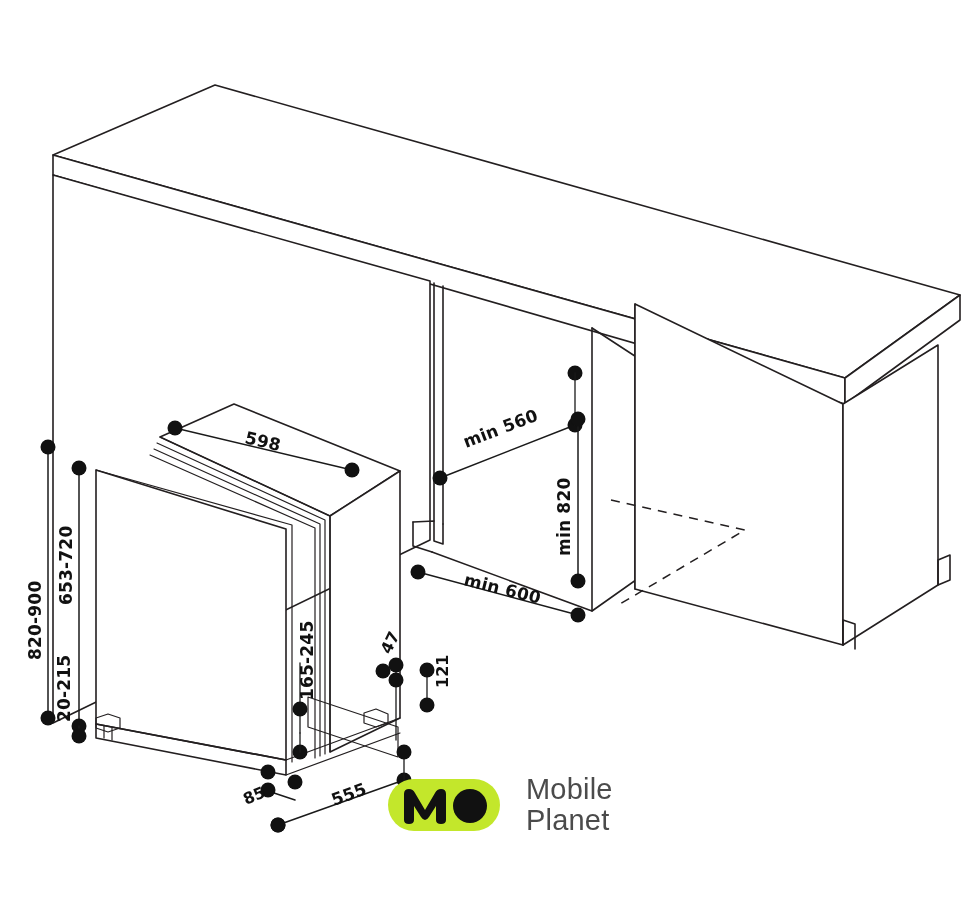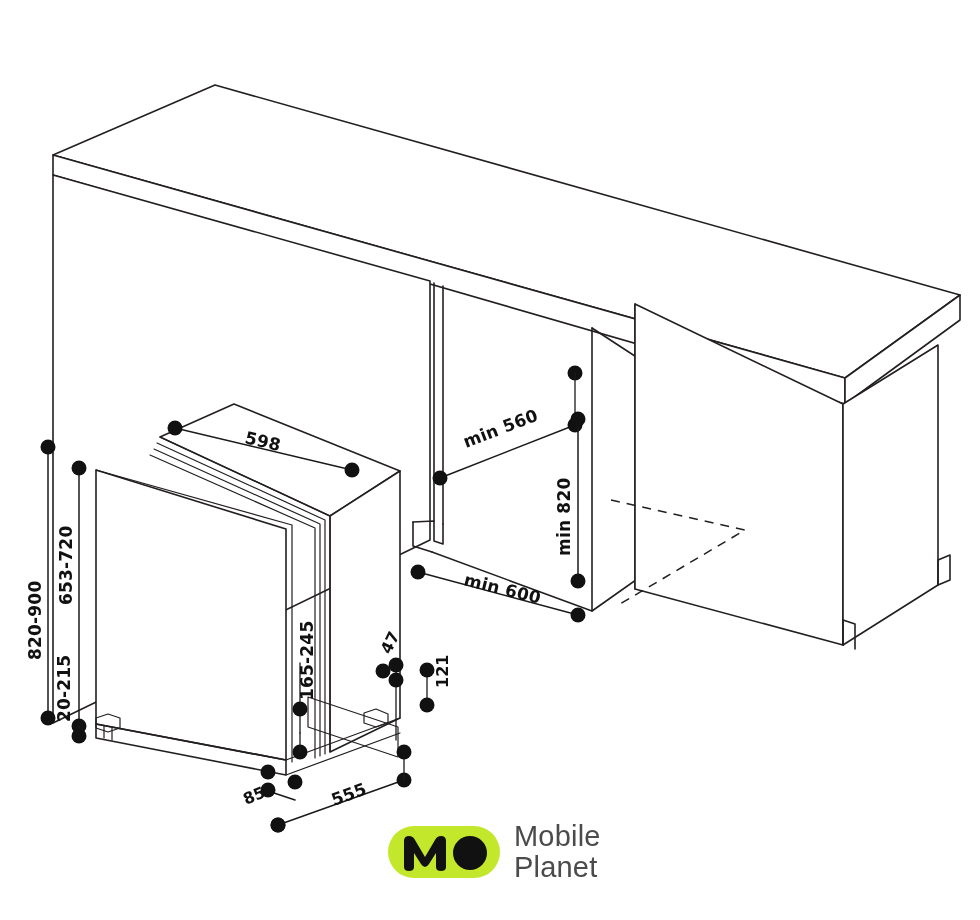--- a/index.html
+++ b/index.html
@@ -83,22 +83,21 @@
     fill: #111111;
   }
 
   
   #brand-logo {
     position: absolute;
     left: 388px;
     top: 774px;
     display: flex;
     align-items: center;
-    gap: 14px;
-    margin-top: 47px;
+    gap: 26px;
   }
   .logo-badge {
     width: 112px;
     height: 52px;
     border-radius: 26px;
     display: flex;
     align-items: center;
     justify-content: center;
     gap: 3px;
   }

